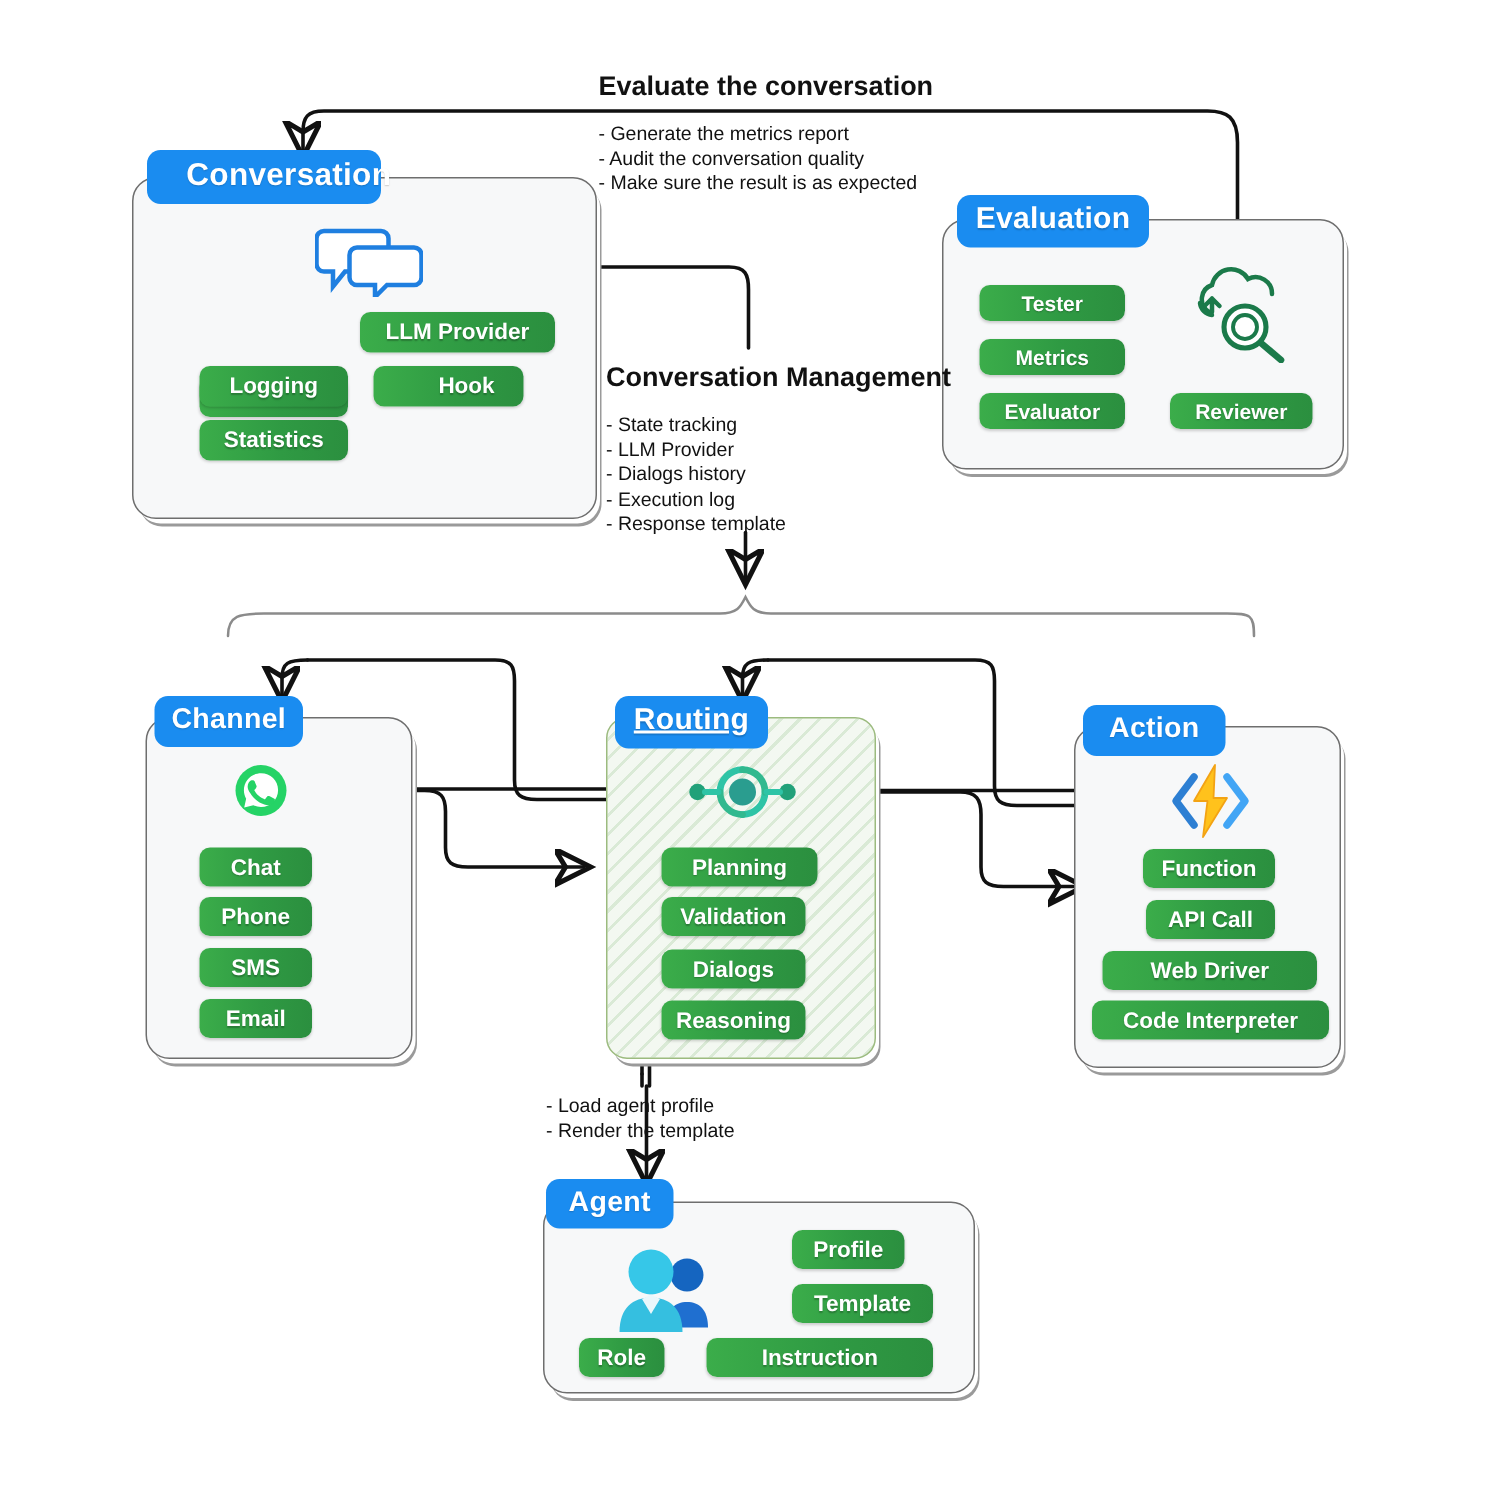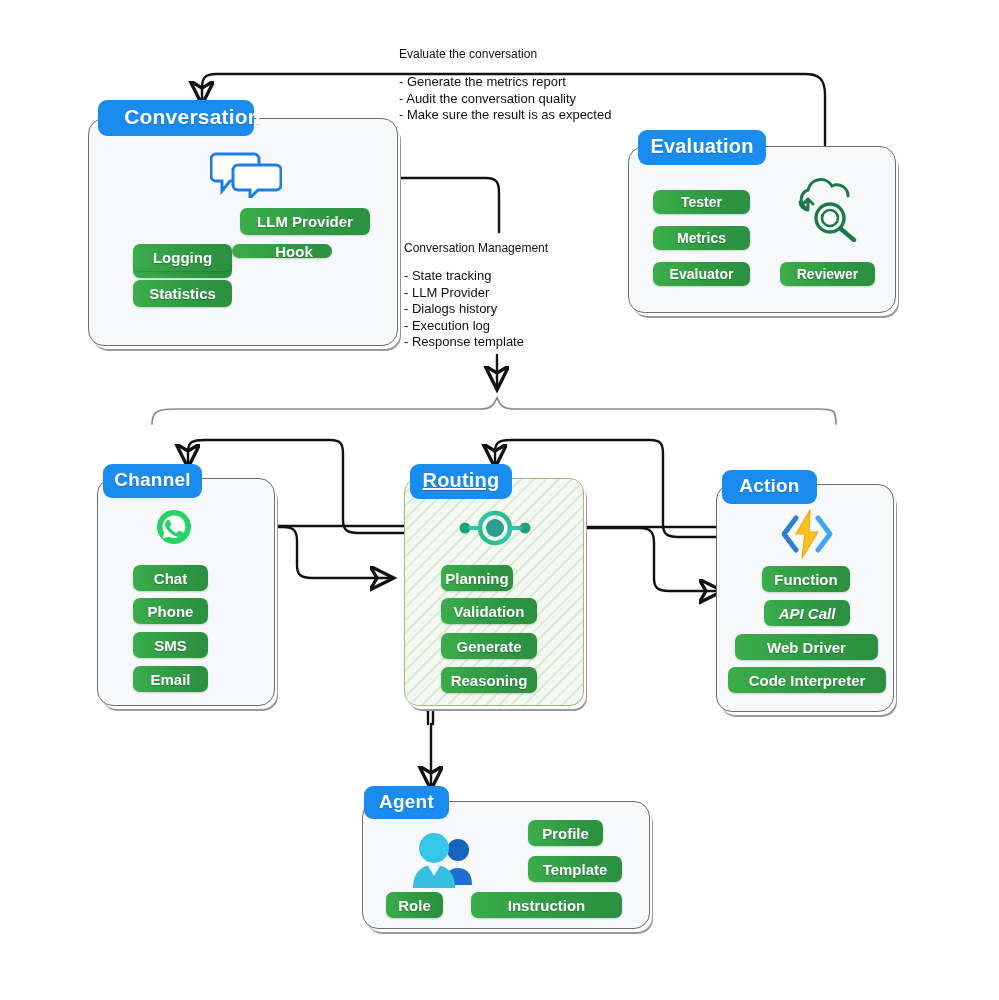--- a/index.html
+++ b/index.html
@@ -60,21 +60,21 @@
     border-radius:7px;
     display:flex; align-items:center; justify-content:center;
     white-space:nowrap;
     text-shadow:0 1px 1px rgba(0,0,0,.25);
     box-shadow:0 1px 2px rgba(0,0,0,.18);
     z-index:5;
   }
 
   
   .anno { position:absolute; color:#111111; z-index:7; }
-  .anno .atitle { font-weight:normal; font-size:12px; margin-bottom:13px; }
+  .anno .atitle { font-weight:bold; font-size:18px; margin-bottom:13px; }
   .anno .aline  { font-size:13px; line-height:16.5px; white-space:nowrap; }
 
   .icon { position:absolute; z-index:5; }
 </style>
 </head>
 <body>
 
 <div id="stage">
 
   <svg class="wires" viewBox="0 0 999 1000">
@@ -114,21 +114,21 @@
   <div class="hdr" style="left:98px; top:100px; width:156px; height:36px; font-size:21px;padding-left:47px;">Conversation</div>
 
   <svg class="icon" style="left:210px; top:148px;" width="72" height="50" viewBox="0 0 72 50">
     <path d="M6,6 H44 A5,5 0 0 1 49,11 V28 A5,5 0 0 1 44,33 H20 L12,43 V33 H6 A5,5 0 0 1 1,28 V11 A5,5 0 0 1 6,6 Z" fill="#ffffff" stroke="#1f7fe0" stroke-width="3"></path>
     <path d="M28,17 H66 A5,5 0 0 1 71,22 V37 A5,5 0 0 1 66,42 H48 L40,50 V42 H28 A5,5 0 0 1 23,37 V22 A5,5 0 0 1 28,17 Z" fill="#ffffff" stroke="#1f7fe0" stroke-width="3"></path>
   </svg>
 
   <div class="pill" style="left:133px; top:208px; width:99px; height:27px; font-size:15px;margin-top:43px;">State</div>
   <div class="pill" style="left:240px; top:208px; width:130px; height:27px; font-size:15px;">LLM Provider</div>
   <div class="pill" style="left:133px; top:244px; width:99px; height:27px; font-size:15px;">Logging</div>
-  <div class="pill" style="left:232px; top:244px; width:100px; height:14px; font-size:15px;padding-left:24px;">Hook</div>
+  <div class="pill" style="left:249px; top:244px; width:100px; height:27px; font-size:15px;padding-left:24px;">Hook</div>
   <div class="pill" style="left:133px; top:280px; width:99px; height:27px; font-size:15px;">Statistics</div>
 
   <div class="card" style="left:628px; top:146px; width:268px; height:167px;"></div>
   <div class="hdr" style="left:638px; top:130px; width:128px; height:35px; font-size:20px;">Evaluation</div>
 
   <svg class="icon" style="left:792px; top:178px;" width="68" height="64" viewBox="0 0 68 64">
     <path d="M14,30 A10,10 0 0 1 16,12 A13,13 0 0 1 40,8 A11,11 0 0 1 56,18" fill="none" stroke="#1b7a4a" stroke-width="3" stroke-linecap="round"></path>
     <path d="M16,30 L16,21 M16,21 L11,26 M16,21 L21,26" fill="none" stroke="#1b7a4a" stroke-width="3" stroke-linecap="round" stroke-linejoin="round"></path>
     <path d="M8,24 A9,9 0 0 0 16,32" fill="none" stroke="#1b7a4a" stroke-width="3" stroke-linecap="round"></path>
     <circle cx="38" cy="40" r="14" fill="#ffffff" stroke="#1b7a4a" stroke-width="3.4"></circle>
@@ -176,39 +176,43 @@
 
   <svg class="icon" style="left:456px; top:502px;" width="78" height="52" viewBox="0 0 78 52">
     <path d="M24,26 A15,15 0 0 1 39,11 M54,26 A15,15 0 0 1 39,41" fill="none" stroke="#2ec4a6" stroke-width="4.5" stroke-linecap="round"></path>
     <path d="M39,11 A15,15 0 0 1 54,26 M39,41 A15,15 0 0 1 24,26" fill="none" stroke="#31b98f" stroke-width="4.5" stroke-linecap="round"></path>
     <circle cx="39" cy="26" r="9" fill="#2a9d8f"></circle>
     <circle cx="9" cy="26" r="5.5" fill="#21a179"></circle>
     <circle cx="69" cy="26" r="5.5" fill="#21a179"></circle>
     <path d="M14,26 L23,26 M55,26 L64,26" stroke="#2ec4a6" stroke-width="4" stroke-linecap="round"></path>
   </svg>
 
-  <div class="pill" style="left:441px; top:565px; width:72px; height:26px; font-size:15px;">Planning</div>
+  <div class="pill" style="left:441px; top:565px; width:104px; height:26px; font-size:15px;">Planning</div>
   <div class="pill" style="left:441px; top:598px; width:96px; height:26px; font-size:15px;">Validation</div>
-  <div class="pill" style="left:441px; top:633px; width:96px; height:26px; font-size:15px;">Generate</div>
+  <div class="pill" style="left:441px; top:633px; width:96px; height:26px; font-size:15px;">Dialogs</div>
   <div class="pill" style="left:441px; top:667px; width:96px; height:26px; font-size:15px;">Reasoning</div>
 
   <div class="card" style="left:716px; top:484px; width:178px; height:228px;"></div>
   <div class="hdr" style="left:722px; top:470px; width:95px; height:34px; font-size:19px;">Action</div>
 
   <svg class="icon" style="left:778px; top:508px;" width="58" height="52" viewBox="0 0 58 52">
     <path d="M18,10 L6,26 L18,42" fill="none" stroke="#2d7fd3" stroke-width="5" stroke-linecap="round" stroke-linejoin="round"></path>
     <path d="M40,10 L52,26 L40,42" fill="none" stroke="#42a5f5" stroke-width="5" stroke-linecap="round" stroke-linejoin="round"></path>
     <path d="M32,2 L18,26 H27 L24,50 L40,24 H31 Z" fill="#ffc21c" stroke="#f3a314" stroke-width="1.2" stroke-linejoin="round"></path>
   </svg>
 
   <div class="pill" style="left:762px; top:566px; width:88px; height:26px; font-size:15px;">Function</div>
-  <div class="pill" style="left:764px; top:600px; width:86px; height:26px; font-size:15px;font-style:italic;">API Call</div>
+  <div class="pill" style="left:764px; top:600px; width:86px; height:26px; font-size:15px;">API Call</div>
   <div class="pill" style="left:735px; top:634px; width:143px; height:26px; font-size:15px;">Web Driver</div>
   <div class="pill" style="left:728px; top:667px; width:158px; height:26px; font-size:15px;">Code Interpreter</div>
 
+  <div class="anno" style="left:364px; top:729px;">
+    <div class="aline">- Load agent profile</div>
+    <div class="aline">- Render the template</div>
+  </div>
 
   <div class="card" style="left:362px; top:801px; width:288px; height:128px;"></div>
   <div class="hdr" style="left:364px; top:786px; width:85px; height:33px; font-size:19px;">Agent</div>
 
   <svg class="icon" style="left:408px; top:830px;" width="72" height="62" viewBox="0 0 72 62">
     <circle cx="50" cy="20" r="11" fill="#1565c0"></circle>
     <path d="M36,55 C36,43 42,38 50,38 C58,38 64,43 64,55 Z" fill="#1f6fd0"></path>
     <circle cx="26" cy="18" r="15" fill="#36c7e8"></circle>
     <path d="M5,58 C5,42 14,35 26,35 C38,35 47,42 47,58 Z" fill="#35bfe0"></path>
     <path d="M20,36 L26,46 L32,36 L26,33 Z" fill="#eaf7fb"></path>

